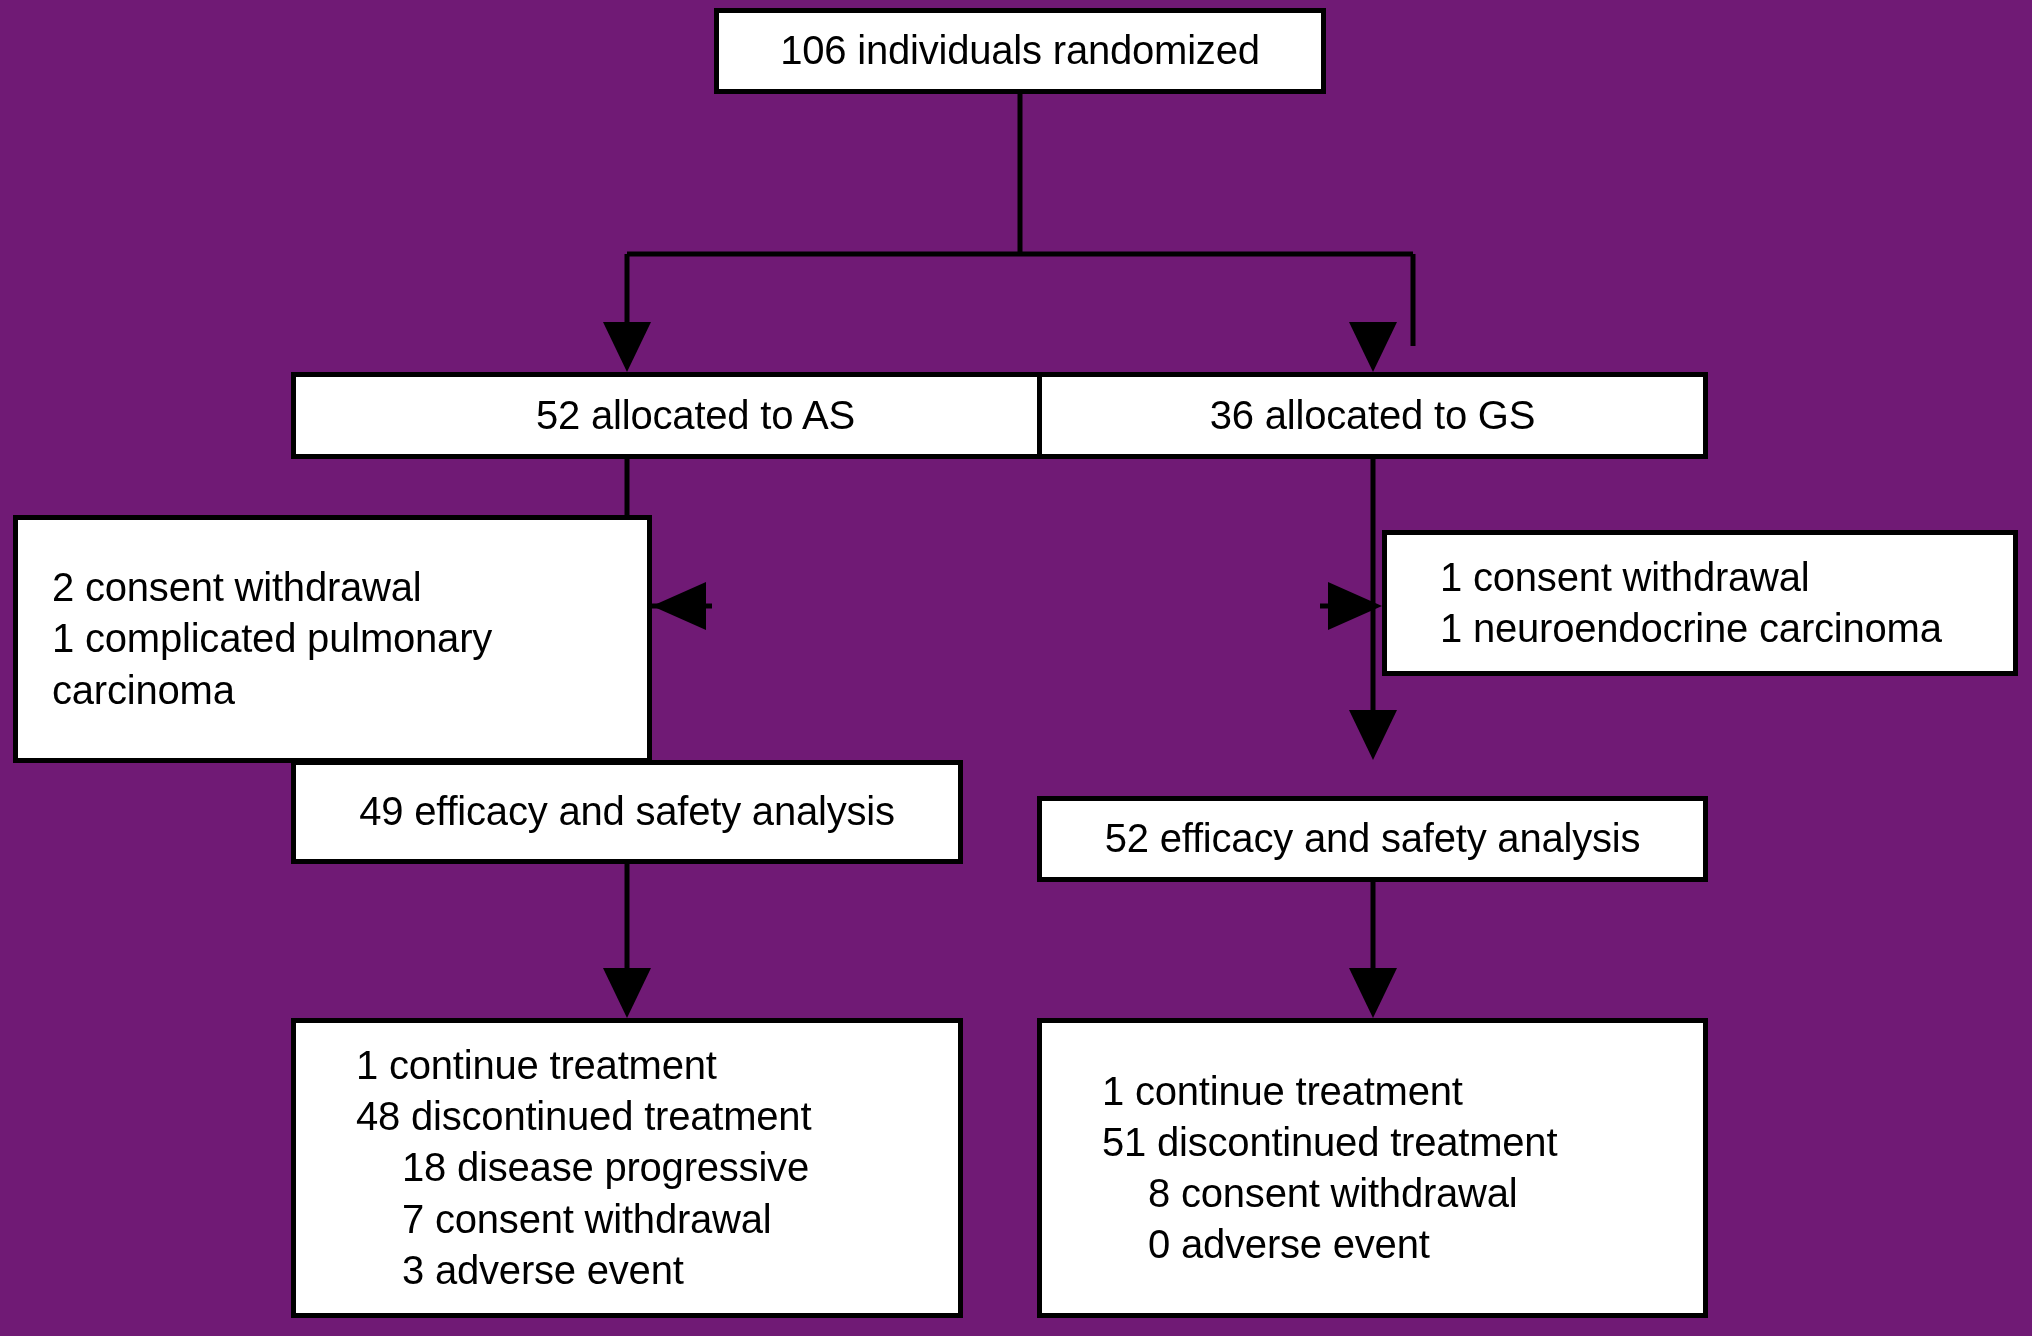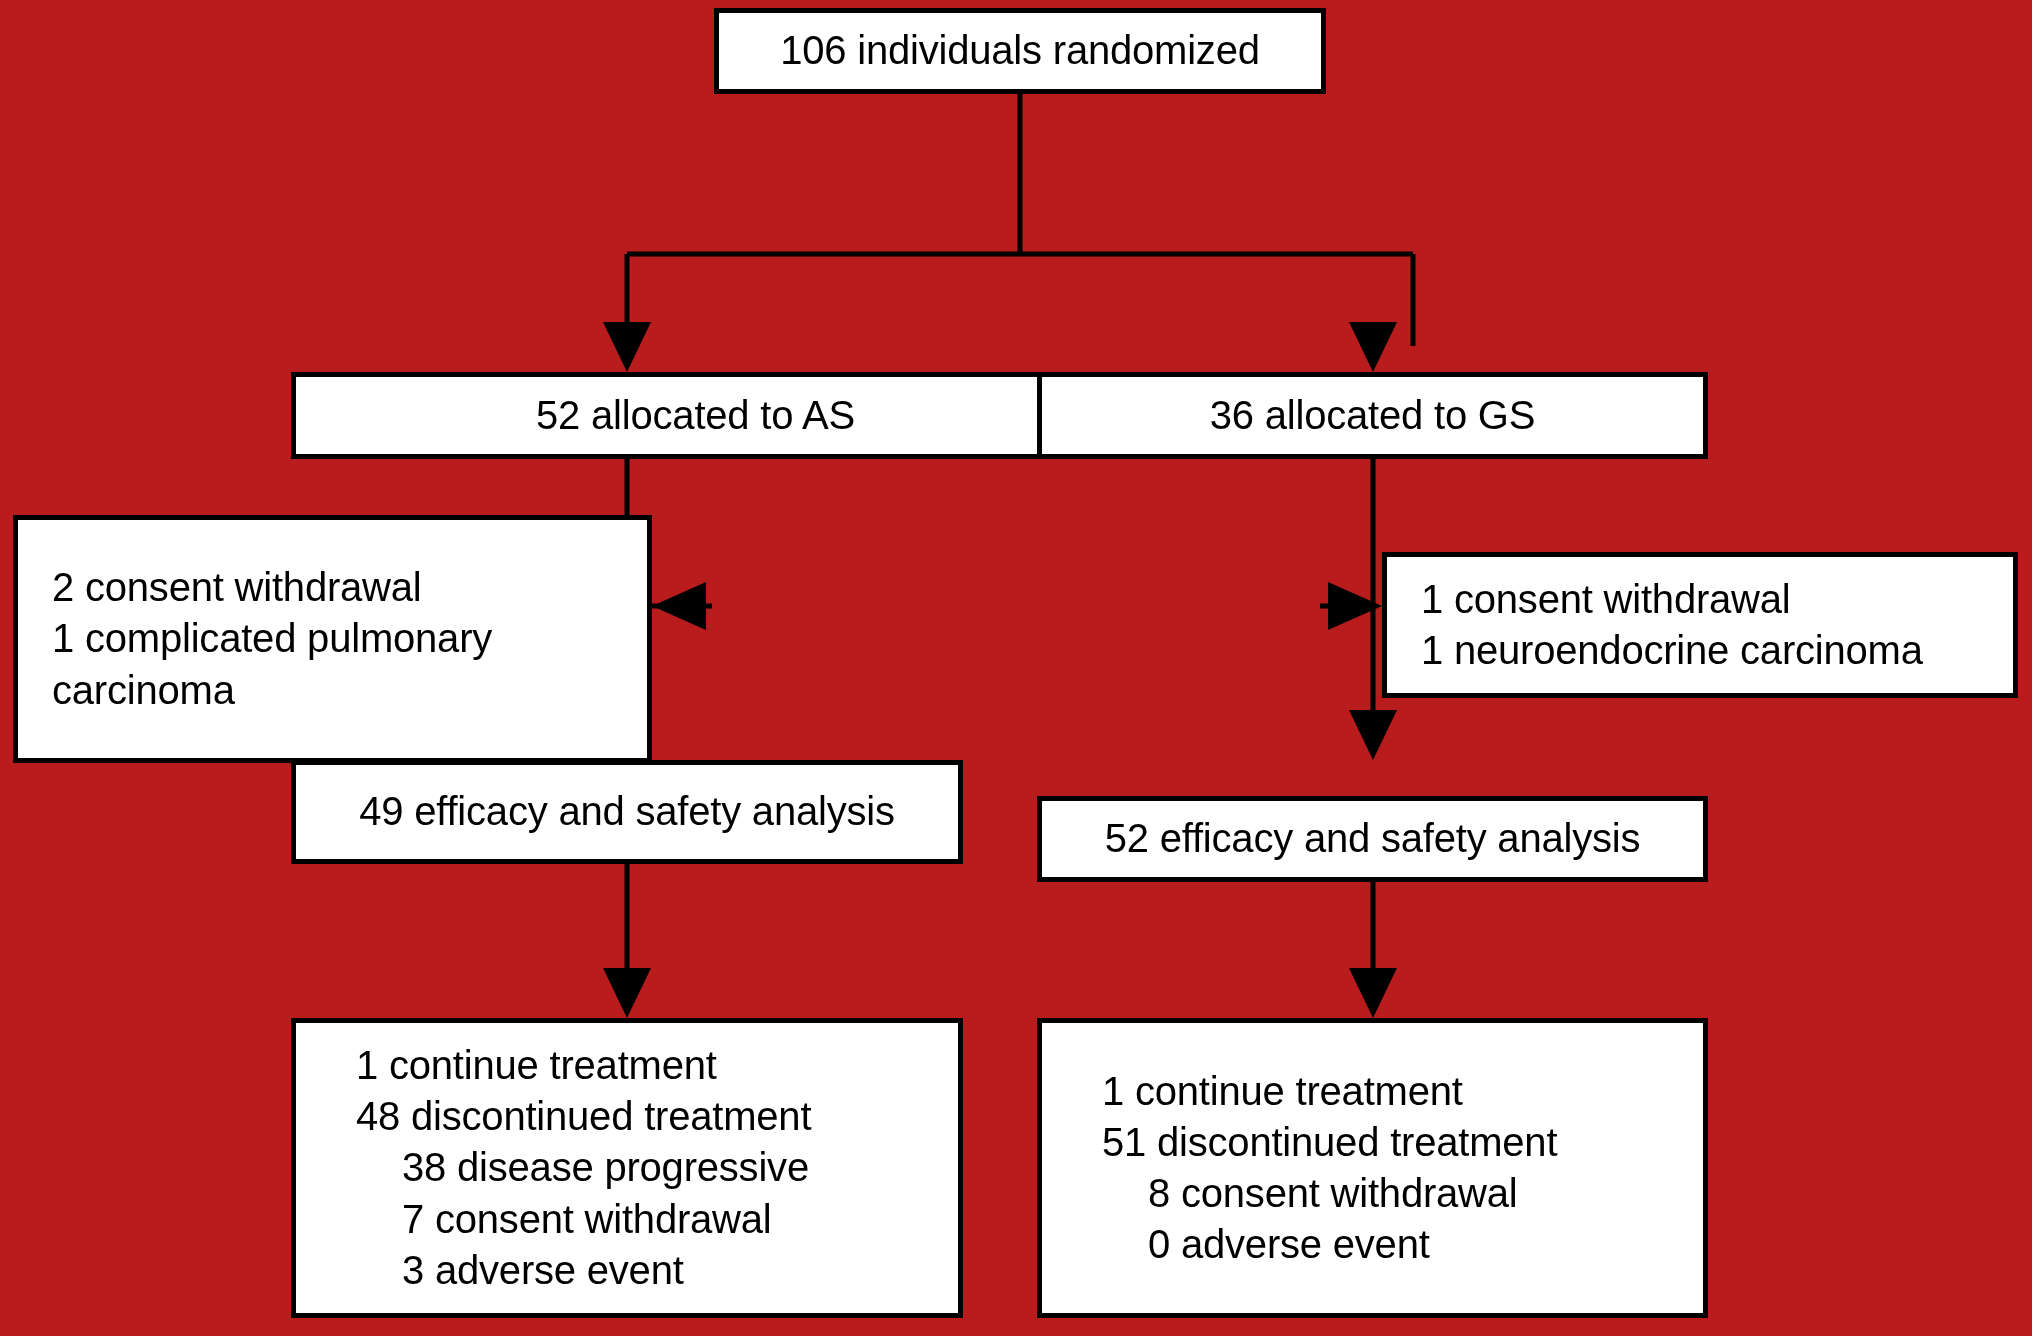--- a/index.html
+++ b/index.html
@@ -8,21 +8,21 @@
     padding: 0;
     background: #ffffff;
   }
   body {
     font-family: "Liberation Sans", sans-serif;
   }
   #diagram-root {
     position: relative;
     width: 2032px;
     height: 1336px;
-    background: #b91c1c;
+    background: #701a75;
     overflow: hidden;
   }
   
   #connector-layer {
     position: absolute;
     left: 0;
     top: 0;
     width: 2032px;
     height: 1336px;
   }
@@ -66,22 +66,22 @@
   }
   #box-analysis-gs {
     left: 1037px; top: 760px; width: 671px;  height: 86px; margin-top: 36px;
   }
   
   #box-excl-as {
     left: 13px;   top: 515px; width: 639px;  height: 248px;
     padding: 6px 0 6px 34px;
   }
   #box-excl-gs {
-    left: 1382px; top: 552px; width: 636px;  height: 146px;
-    padding: 4px 0 4px 34px;
+    left: 1382px; top: 530px; width: 636px;  height: 146px;
+    padding: 4px 0 4px 53px;
   }
   
   #box-outcome-as {
     left: 291px;  top: 1018px; width: 672px; height: 300px;
     padding: 10px 0 10px 60px;
   }
   #box-outcome-gs {
     left: 1037px; top: 1018px; width: 671px; height: 300px;
     padding: 10px 0 10px 60px;
   }
@@ -150,21 +150,21 @@
     <span class="box-line">49 efficacy and safety analysis</span>
   </div>
 
   <div class="flow-box center-text" id="box-analysis-gs">
     <span class="box-line">52 efficacy and safety analysis</span>
   </div>
 
   <div class="flow-box left-text" id="box-outcome-as">
     <span class="box-line">1 continue treatment</span>
     <span class="box-line">48 discontinued treatment</span>
-    <span class="box-line indent-1">38 disease progressive</span>
+    <span class="box-line indent-1">18 disease progressive</span>
     <span class="box-line indent-1">7 consent withdrawal</span>
     <span class="box-line indent-1">3 adverse event</span>
   </div>
 
   <div class="flow-box left-text" id="box-outcome-gs">
     <span class="box-line">1 continue treatment</span>
     <span class="box-line">51 discontinued treatment</span>
     <span class="box-line indent-1">8 consent withdrawal</span>
     <span class="box-line indent-1">0 adverse event</span>
   </div>

